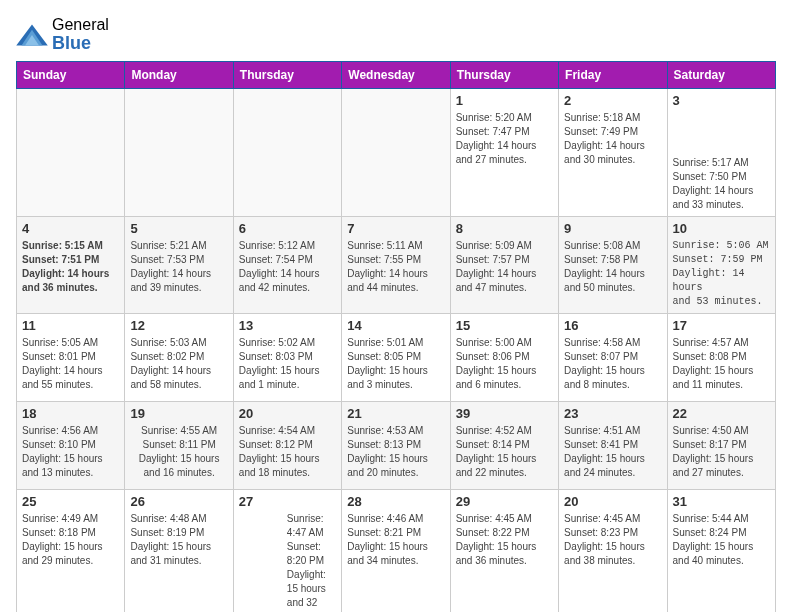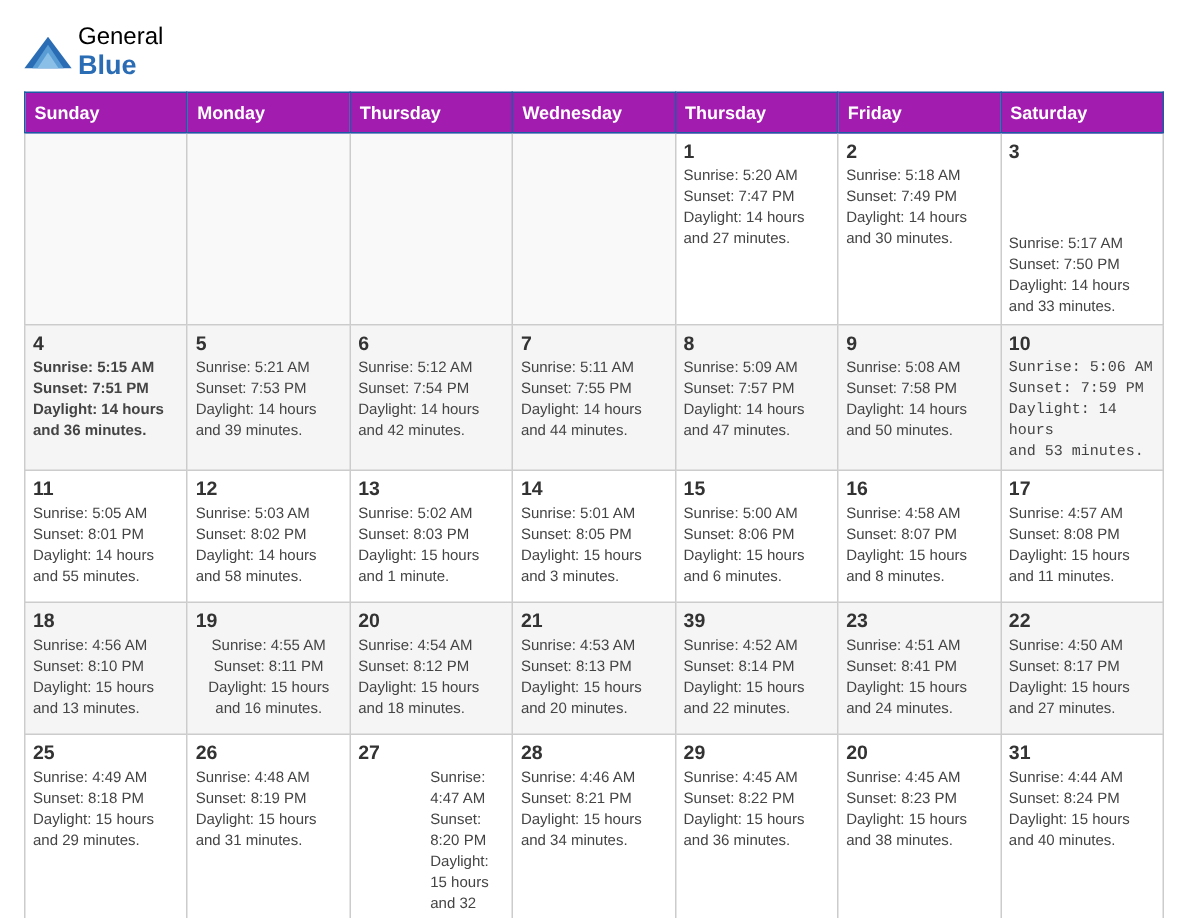--- a/index.html
+++ b/index.html
@@ -336,21 +336,21 @@
         </td>
         <td>
           <div class="day-num">20</div>
           <div class="day-info" style="white-space: pre-line;">Sunrise: 4:45 AM
 Sunset: 8:23 PM
 Daylight: 15 hours
 and 38 minutes.</div>
         </td>
         <td>
           <div class="day-num">31</div>
-          <div class="day-info" style="white-space: pre-line;">Sunrise: 4:44 AM
+          <div class="day-info" style="white-space: pre-line;">Sunrise: 5:44 AM
 Sunset: 8:24 PM
 Daylight: 15 hours
 and 40 minutes.</div>
         </td>
       </tr>
     </tbody>
 </table>
 
 <div class="footer">
   <span>Daylight hours</span>

